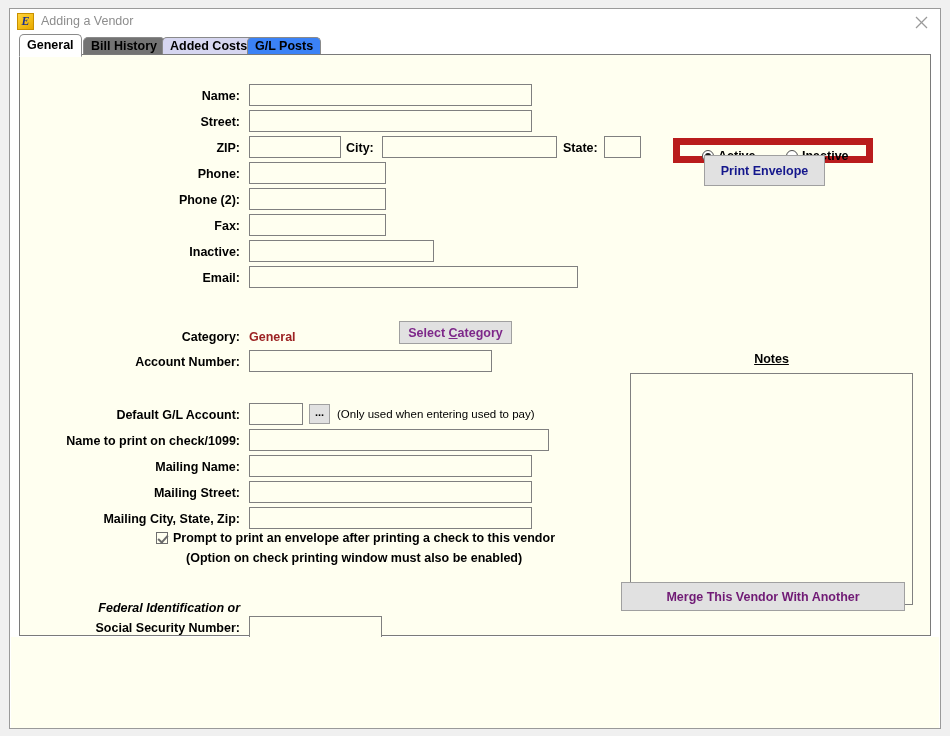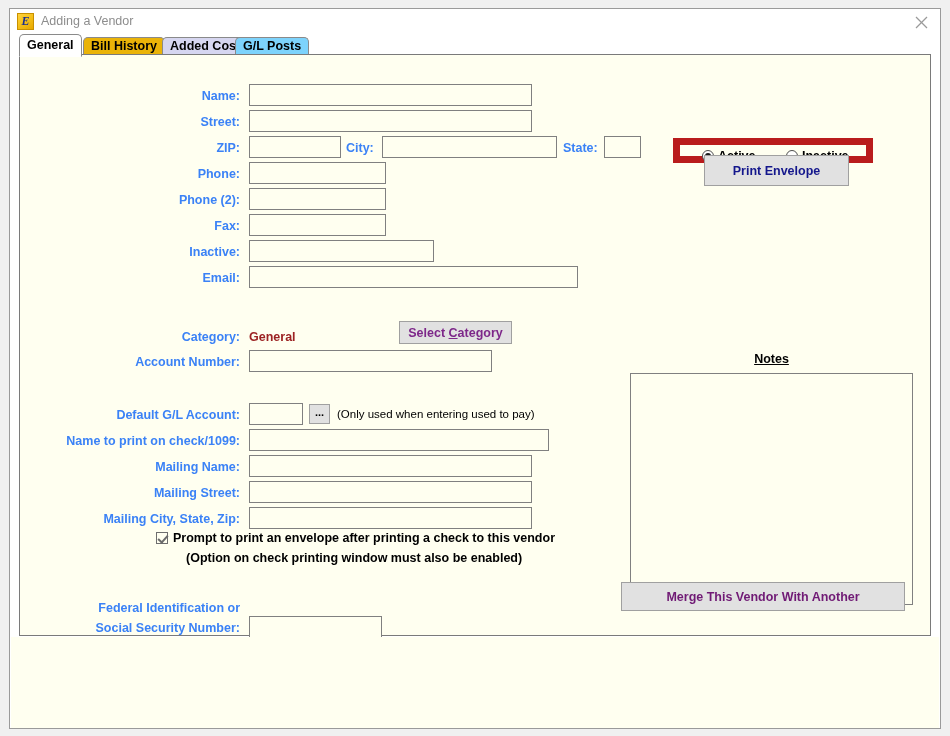--- a/index.html
+++ b/index.html
@@ -122,21 +122,21 @@
     width: 928px;
     height: 91px;
     background: #fffff0;
   }
 
   
   .lbl {
     position: absolute;
     font-size: 12.5px;
     font-weight: bold;
-    color: #3b82f6;
+    color: #000000;
     text-align: right;
     white-space: nowrap;
     line-height: 16px;
   }
   .lbl.left { text-align: left; }
   .txt {
     position: absolute;
     background: #fffff0;
     border: 1px solid #808080;
     box-sizing: border-box;
@@ -301,23 +301,23 @@
     <div id="close-btn">
       <svg width="13" height="13" viewBox="0 0 13 13">
         <line x1="1" y1="1" x2="12" y2="12" stroke="#9a9a9a" stroke-width="1.2"></line>
         <line x1="12" y1="1" x2="1" y2="12" stroke="#9a9a9a" stroke-width="1.2"></line>
       </svg>
     </div>
   </div>
 
   <div id="tabstrip">
     <div class="tab active" style="left:9px; background:#ffffff;">General</div>
-    <div class="tab" style="left:73px; background:#eab308;">Bill History</div>
+    <div class="tab" style="left:73px; background:#737373;">Bill History</div>
     <div class="tab" style="left:152px; background:#d6d6f0;">Added Costs</div>
-    <div class="tab" style="left:225px; background:#7dd3fc;">G/L Posts</div>
+    <div class="tab" style="left:237px; background:#3b82f6;">G/L Posts</div>
   </div>
 
   <div id="panel">
 
     <div class="lbl" style="left:100px; top:33px; width:120px;">Name:</div>
     <input class="txt" style="left: 229px; top: 29px; width: 283px; height: 22px;" value="">
 
     <div class="lbl" style="left:100px; top:59px; width:120px;">Street:</div>
     <input class="txt" style="left: 229px; top: 55px; width: 283px; height: 22px;" value="">
 
@@ -367,21 +367,21 @@
     <input class="txt" style="left: 229px; top: 426px; width: 283px; height: 22px;" value="">
 
     <div class="lbl" style="left:40px; top:456px; width:180px;">Mailing City, State, Zip:</div>
     <input class="txt" style="left: 229px; top: 452px; width: 283px; height: 22px;" value="">
 
     <div class="cb-row" style="left:166px; top:496px;">(Option on check printing window must also be enabled)</div>
     <div class="cb-row" style="left:136px; top:476px;">
       <span class="cb-box on"></span><span>Prompt to print an envelope after printing a check to this vendor</span>
     </div>
 
-    <div class="lbl" style="left:40px; top:545px; width:180px;">Federal Identification or</div>
+    <div class="lbl" style="left:40px; top:545px; width:180px;font-style:italic;">Federal Identification or</div>
     <div class="lbl" style="left:40px; top:565px; width:180px;">Social Security Number:</div>
     <input class="txt" style="left: 229px; top: 561px; width: 133px; height: 22px;" value="">
 
     <div id="vendor-type">
       <div class="vt-text">Non 1099 Vendor</div>
       <div class="vt-arrow">
         <svg width="9" height="6" viewBox="0 0 9 6">
           <path d="M0.6 0.8 L4.5 4.8 L8.4 0.8" fill="none" stroke="#505050" stroke-width="1.3"></path>
         </svg>
       </div>
@@ -389,21 +389,21 @@
 
     <div id="status-group">
       <div class="radio-wrap" style="left:22px;">
         <span class="radio-dot on"></span><span>Active</span>
       </div>
       <div class="radio-wrap" style="left:106px;">
         <span class="radio-dot"></span><span>Inactive</span>
       </div>
     </div>
 
-    <button class="btn" style="left:684px; top:100px; width:145px; height:31px; color:#14178c;">Print Envelope</button>
+    <button class="btn" style="left:684px; top:100px; width:121px; height:31px; color:#14178c;">Print Envelope</button>
 
     <div id="notes-label">Notes</div>
     <textarea id="notes-box" style=""></textarea>
 
     <button class="btn" style="left:601px; top:527px; width:284px; height:29px; color:#701a75;">Merge This Vendor With Another</button>
 
   </div>
 
   <div id="footer">
     

